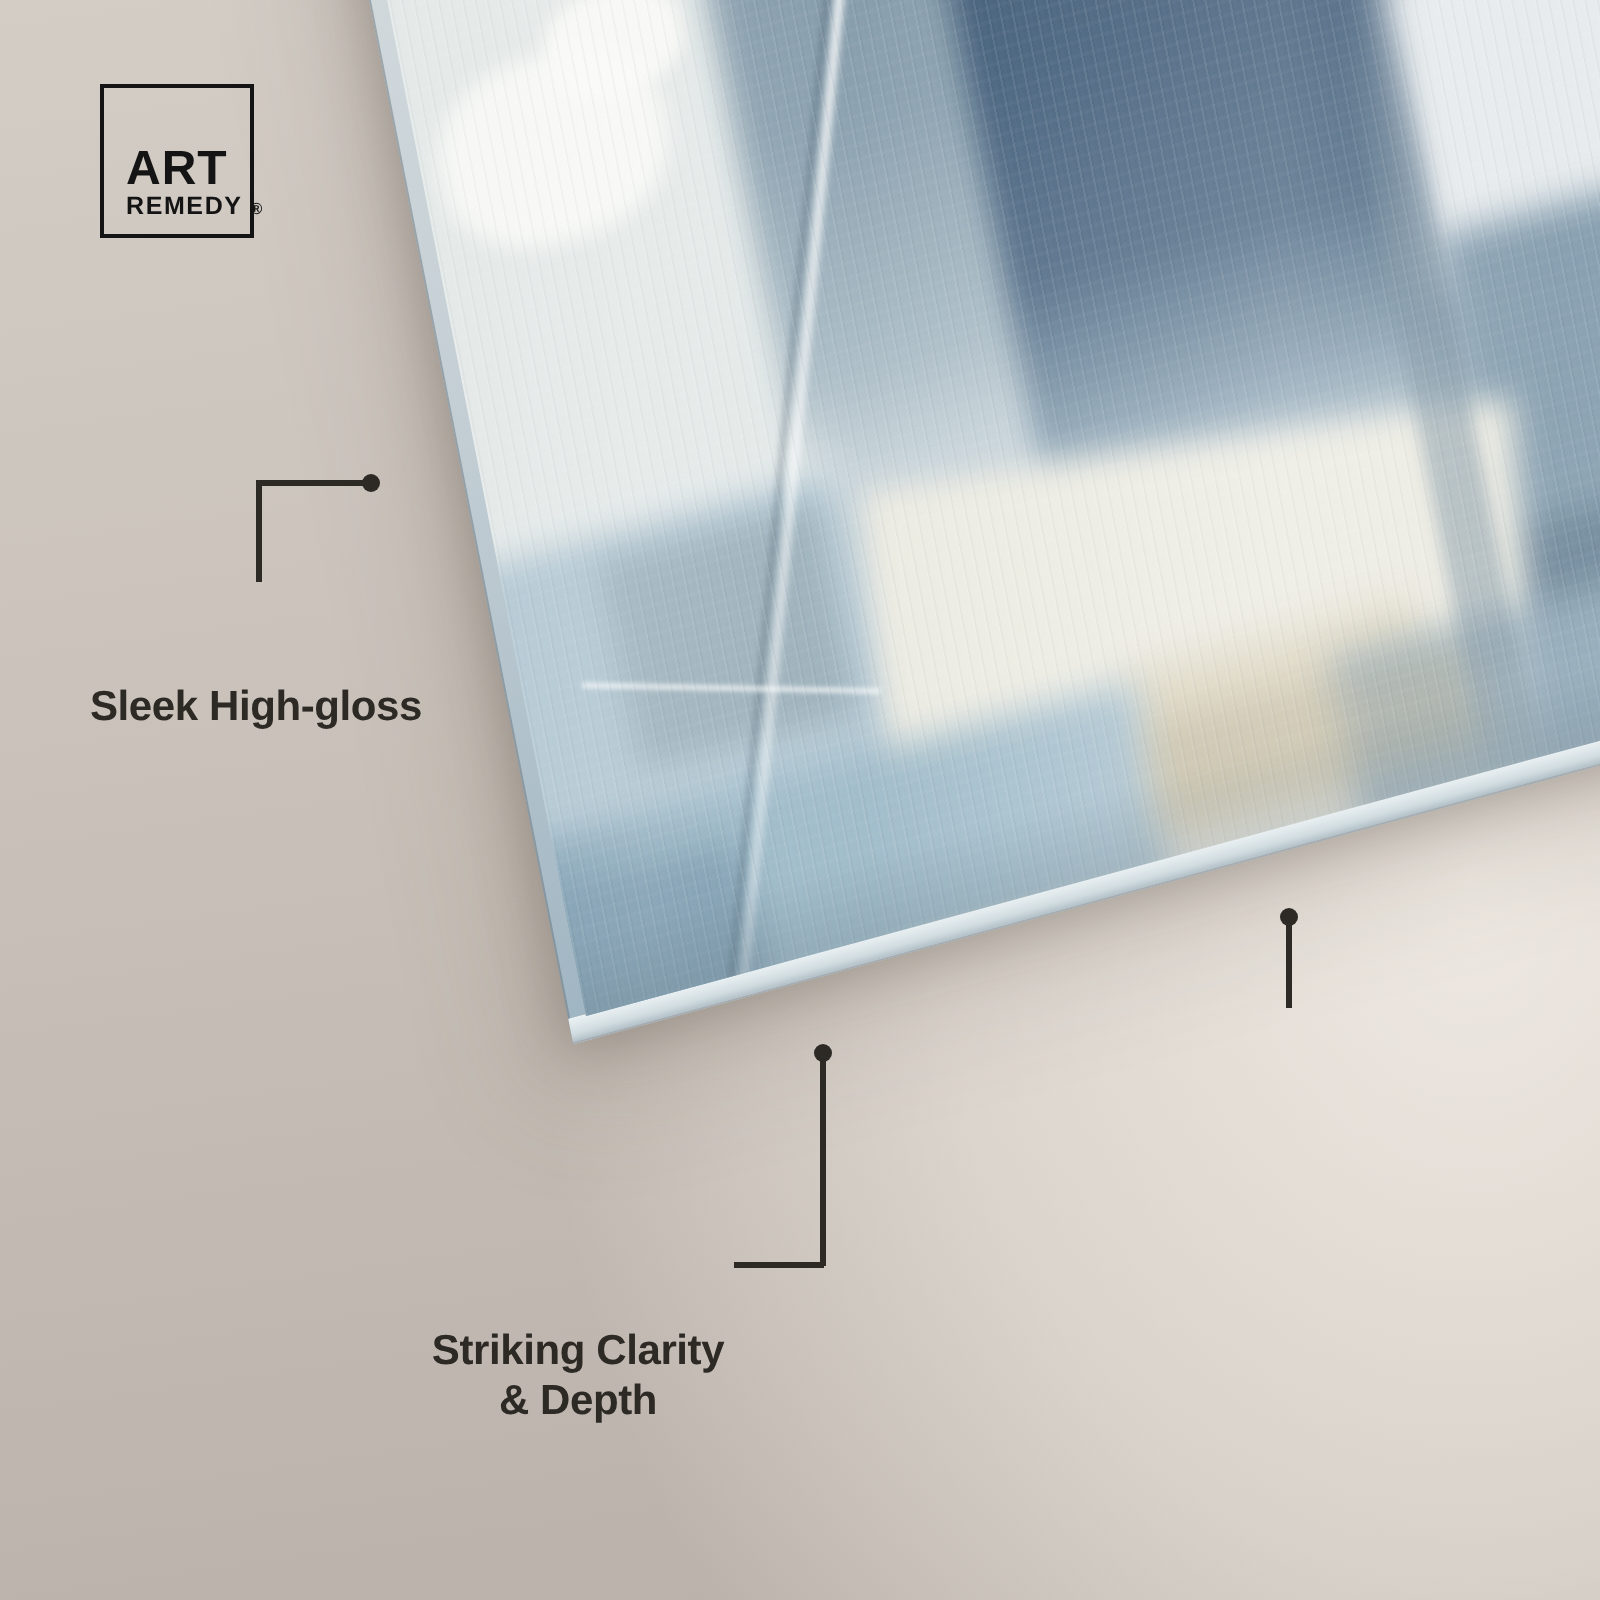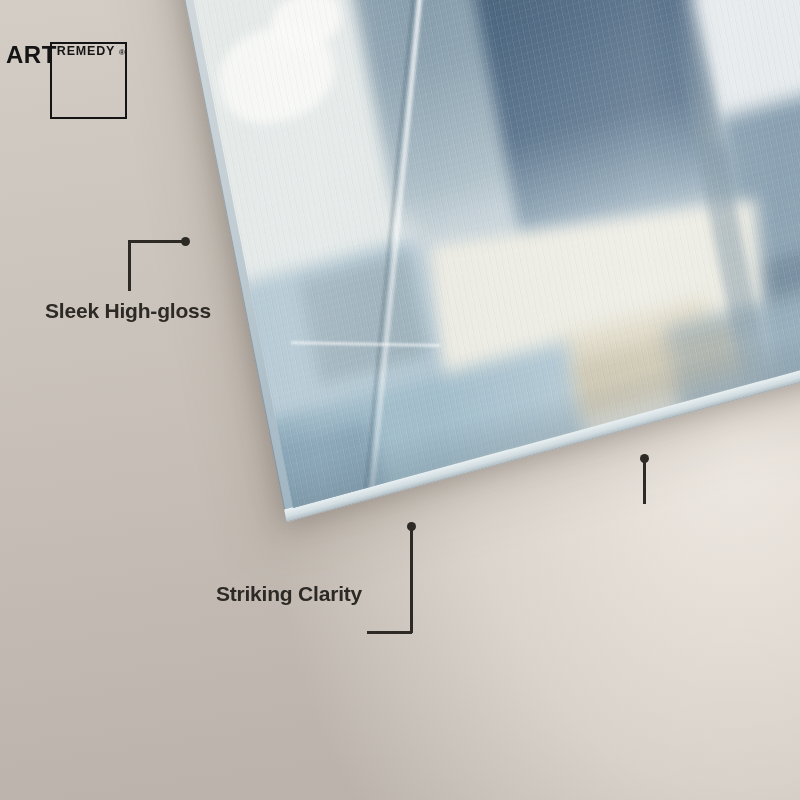--- a/index.html
+++ b/index.html
@@ -74,35 +74,35 @@
   .gloss {
     position: absolute; inset: 0;
     background: linear-gradient(100deg, rgba(255,255,255,0) 0%, rgba(255,255,255,0.10) 18%,
       rgba(255,255,255,0) 32%, rgba(255,255,255,0.14) 58%, rgba(255,255,255,0) 75%);
   }
 
   
   .logo {
     position: absolute; left: 50px; top: 42px; width: 77px; height: 77px;
     border: 2.5px solid #141414; box-sizing: border-box; color: #141414;
-    display: flex; flex-direction: row; justify-content: flex-end;
+    display: flex; flex-direction: column; justify-content: flex-end;
     padding: 0 0 7px 11px;
   }
   .logo-line1 { font-weight: bold; font-size: 24px; line-height: 22px; letter-spacing: 0.5px; }
   .logo-row { display: flex; align-items: baseline; }
   .logo-line2 { font-weight: bold; font-size: 12.5px; line-height: 14px; letter-spacing: 0.8px; }
   .logo-r { font-size: 8px; font-weight: bold; margin-left: 4px; }
 
   
   .callout-text {
     position: absolute; font-weight: bold; font-size: 21px; line-height: 24.5px;
-    color: #2d2a26; text-align: center; letter-spacing: -0.2px;
+    color: #2d2a26; text-align: center; letter-spacing: -0.2px; margin-top: 43px;
   }
   .ct-acrylic { left: 18px;  top: 299px; width: 220px; }
-  .ct-clarity { left: 179px; top: 582px; width: 220px; text-align: center; }
+  .ct-clarity { left: 179px; top: 621px; width: 220px; text-align: center; }
   .ct-frame   { left: 523px; top: 510px; width: 245px; }
   .dot { position: absolute; width: 9px; height: 9px; border-radius: 50%; background: #2d2a26; }
   .line { position: absolute; background: #2d2a26; }
   .dot-acrylic  { left: 181px; top: 237px; }
   .lh-acrylic   { left: 128px; top: 240px; width: 56px; height: 2.5px; }
   .lv-acrylic   { left: 128px; top: 240px; width: 2.5px; height: 51px; }
   .dot-clarity  { left: 407px; top: 522px; }
   .lv-clarity   { left: 410px; top: 526px; width: 2.5px; height: 107px; }
   .lh-clarity   { left: 367px; top: 631px; width: 45px; height: 2.5px; }
   .dot-frame    { left: 640px; top: 454px; }
@@ -156,18 +156,19 @@
   <div class="line lv-acrylic"></div>
   <div class="callout-text ct-acrylic">
     <div>Sleek High-gloss</div>
   </div>
 
   <div class="dot dot-clarity"></div>
   <div class="line lv-clarity"></div>
   <div class="line lh-clarity"></div>
   <div class="callout-text ct-clarity">
     <div>Striking Clarity</div>
+    <div>&amp; Depth</div>
   </div>
 
   <div class="dot dot-frame"></div>
   <div class="line lv-frame"></div>
 
 </div>
 
 </body></html>

